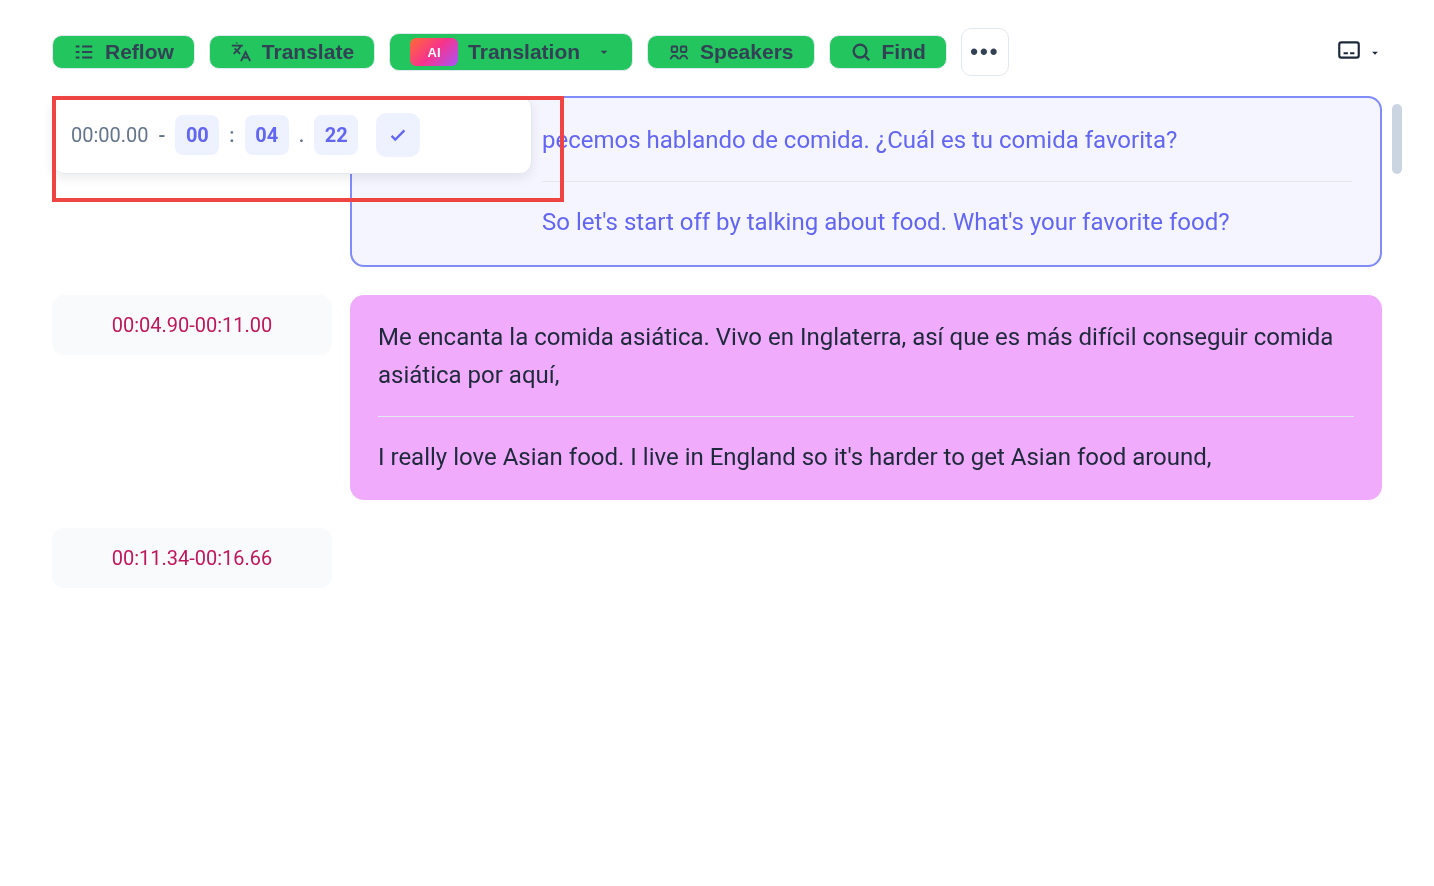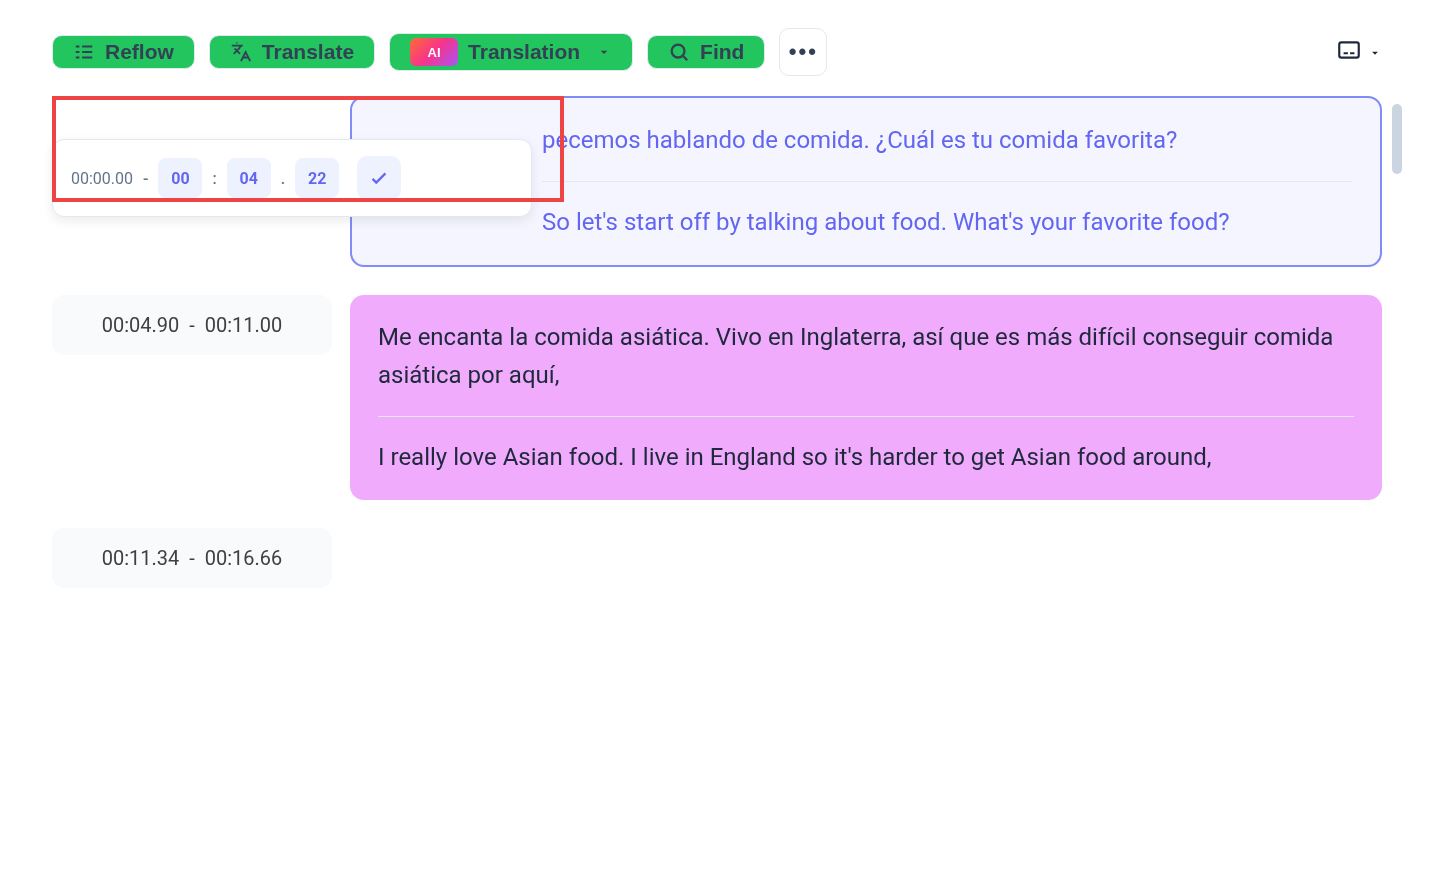--- a/index.html
+++ b/index.html
@@ -108,43 +108,41 @@
       margin-bottom: 28px;
       align-items: flex-start;
     }
     .timestamp-box {
       flex-shrink: 0;
       width: 280px;
       padding: 18px 20px;
       background: #f8fafc;
       border-radius: 12px;
       font-size: 20px;
-      color: #404040;
+      color: #be185d;
       font-variant-numeric: tabular-nums;
       display: flex;
       align-items: center;
       justify-content: center;
-      gap: 10px;
     }
     .timestamp-editor {
       flex-shrink: 0;
       width: 480px;
       padding: 16px 18px;
       background: #fff;
       border: 1px solid #e2e8f0;
       border-radius: 12px;
       box-shadow: 0 4px 12px rgba(0,0,0,0.08);
-      font-size: 16px;
+      font-size: 20px;
       color: #64748b;
       display: flex;
       align-items: center;
       gap: 10px;
       position: relative;
       z-index: 5;
-      margin-top: 43px;
     }
     .timestamp-editor .start-time {
       font-variant-numeric: tabular-nums;
     }
     .time-input {
       display: inline-flex;
       align-items: center;
       justify-content: center;
       min-width: 44px;
       height: 40px;
@@ -234,20 +232,30 @@
     <button class="toolbar-btn toolbar-btn-translation">
       <span class="ai-badge">AI</span>
       <span>Translation</span>
       <span class="icon chevron-down">
         <svg width="16" height="16" viewBox="0 0 24 24" fill="currentColor">
             <path d="M7 10l5 5 5-5z"></path>
           </svg>
       </span>
     </button>
 
+    <button class="toolbar-btn">
+      <span class="icon">
+        <svg width="22" height="22" viewBox="0 0 24 24" fill="none" stroke="currentColor" stroke-width="2">
+            <rect x="4" y="6" width="6" height="6" rx="1"></rect>
+            <rect x="14" y="6" width="6" height="6" rx="1"></rect>
+            <path d="M3 20c0-2 2-4 4-4s4 2 4 4M13 20c0-2 2-4 4-4s4 2 4 4"></path>
+          </svg>
+      </span>
+      <span>Speakers</span>
+    </button>
 
     <button class="toolbar-btn">
       <span class="icon">
         <svg width="22" height="22" viewBox="0 0 24 24" fill="none" stroke="currentColor" stroke-width="2.5">
             <circle cx="11" cy="11" r="7"></circle>
             <path d="M21 21l-4.3-4.3"></path>
           </svg>
       </span>
       <span>Find</span>
     </button>

